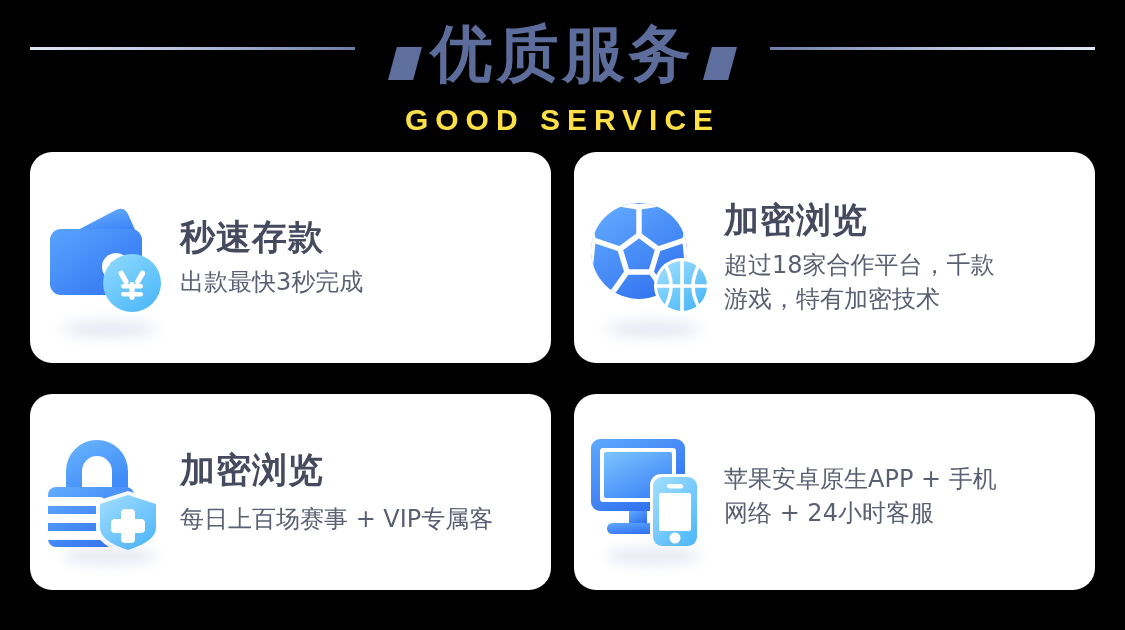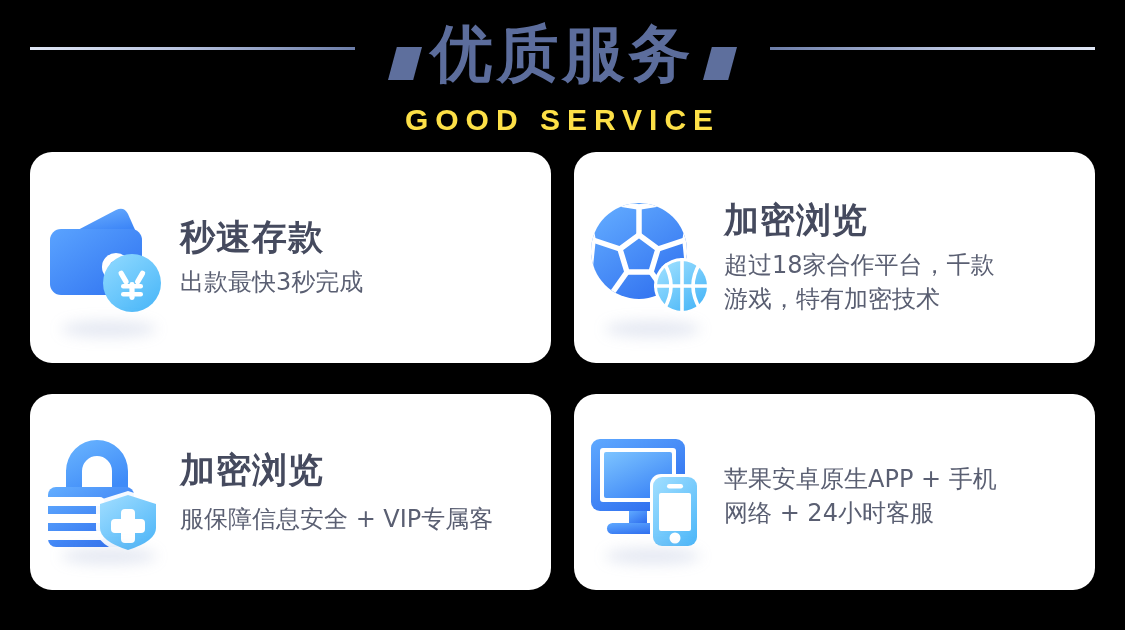--- a/index.html
+++ b/index.html
@@ -337,21 +337,21 @@
 
         <g fill="#ffffff">
           <rect x="77" y="80" width="14" height="34" rx="4"></rect>
           <rect x="67" y="90" width="34" height="14" rx="4"></rect>
         </g>
       </svg>
     </div>
     <div class="card-body">
       <div class="card-title">加密浏览</div>
       <div class="card-desc">
-        <div>服保障信息安全 + VIP专属客</div>
+        <div>每日上百场赛事 + VIP专属客</div>
       </div>
     </div>
   </div>
 
   <div class="card row2">
     <div class="card-icon">
       <div class="icon-shadow"></div>
       <svg class="icon-svg" width="124" height="118" viewBox="0 0 124 118">
         <defs>
           <linearGradient id="mg1" x1="0" y1="0" x2="0.7" y2="1">

